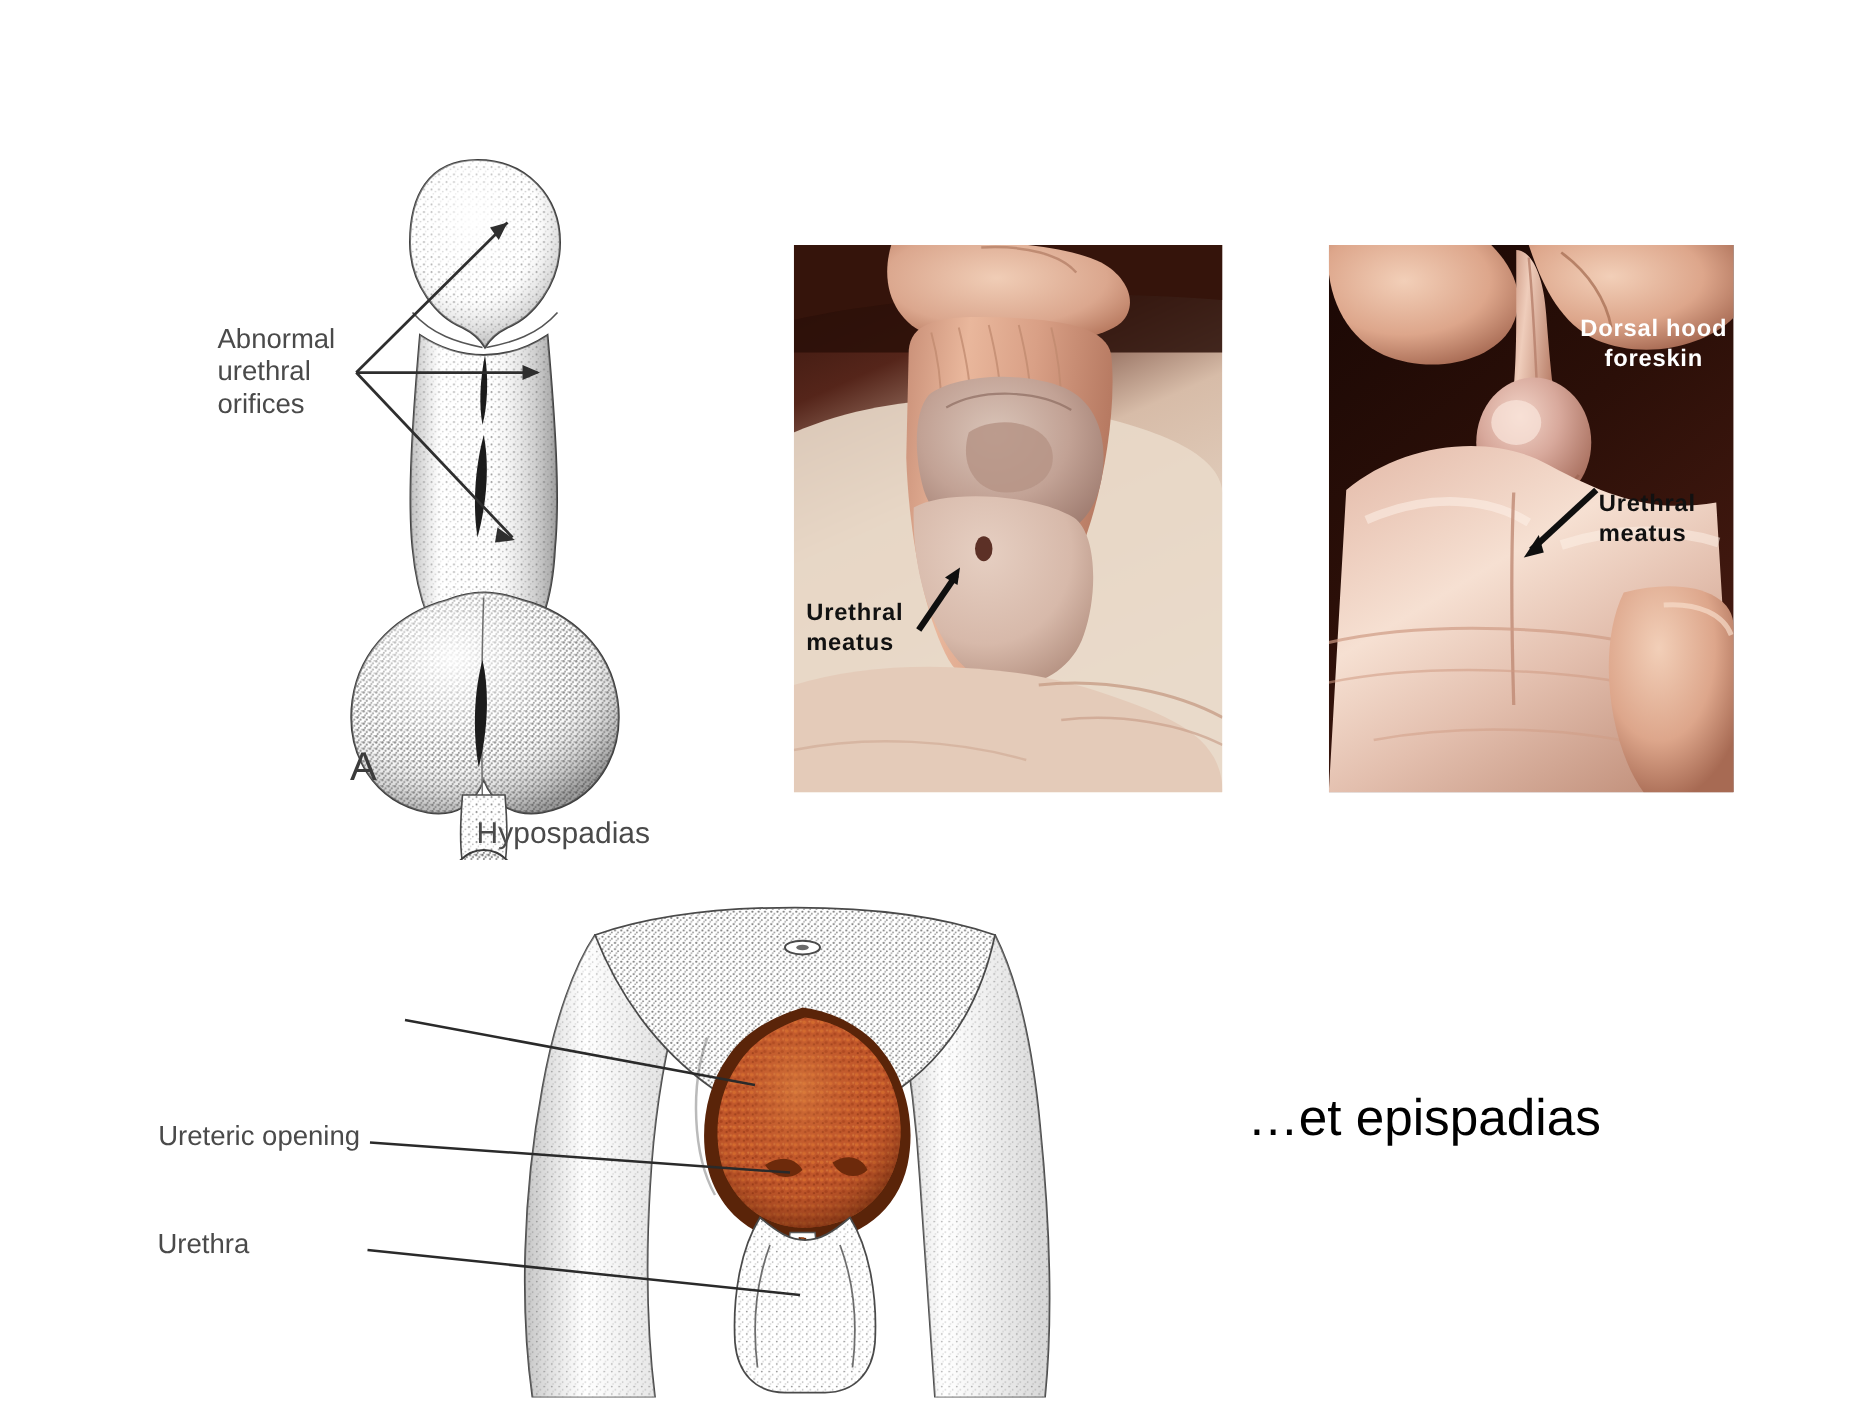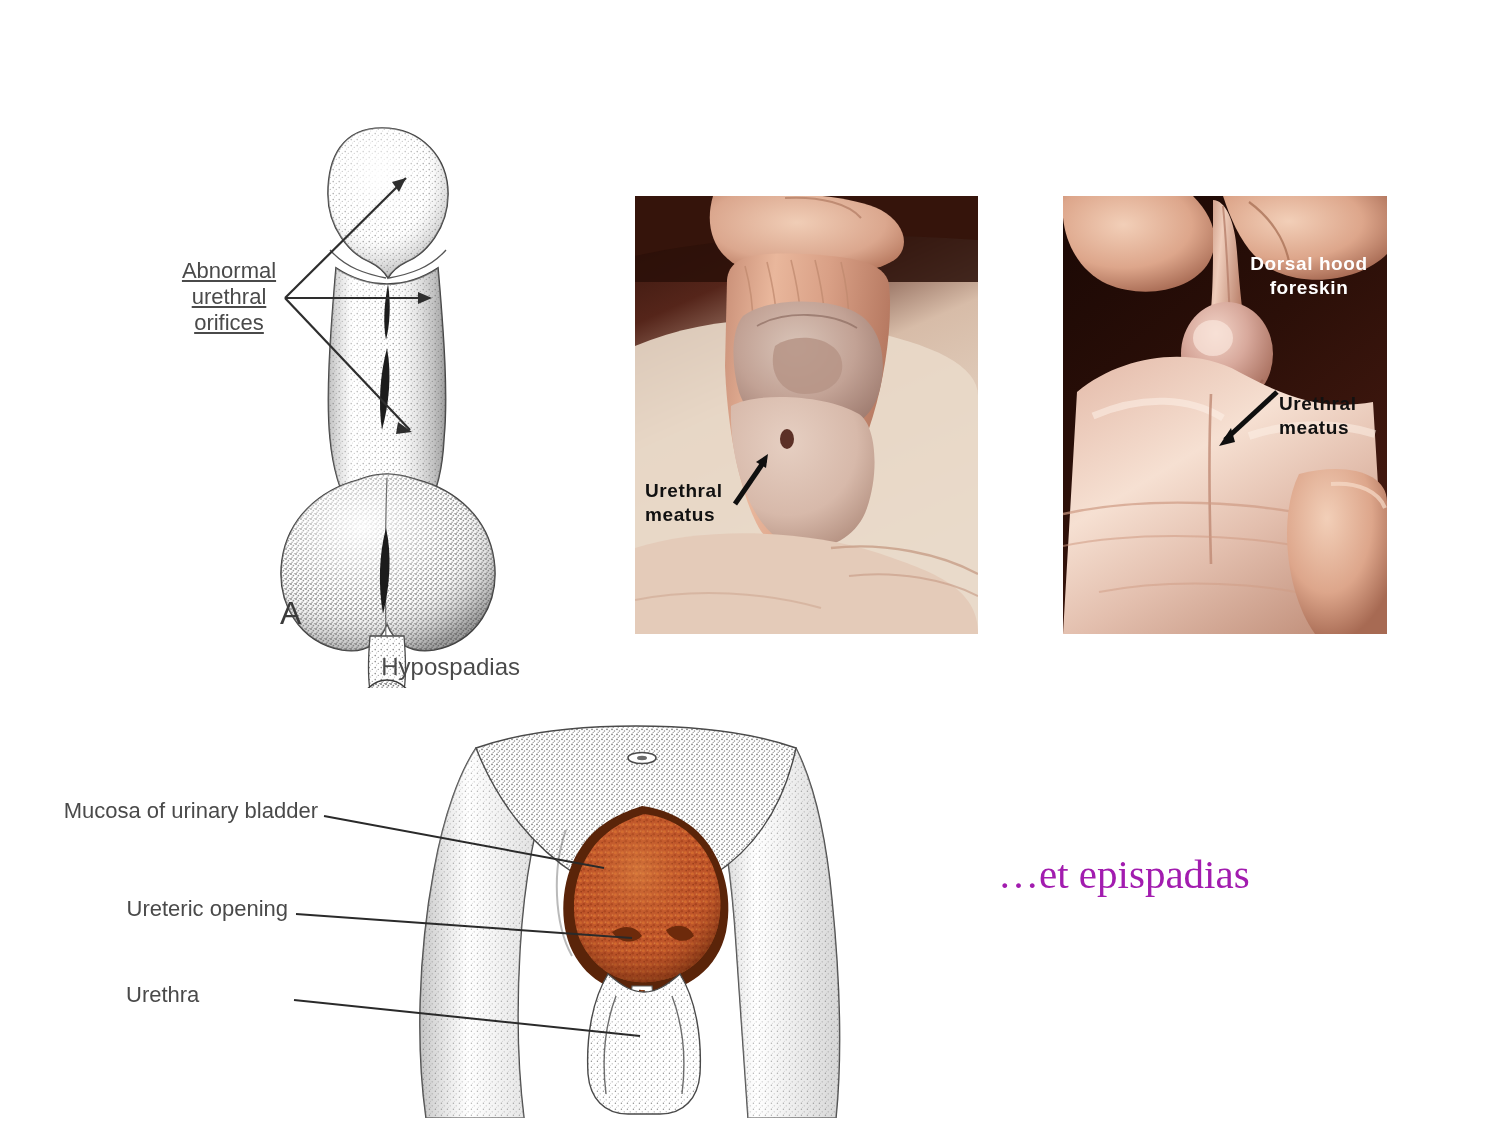--- a/index.html
+++ b/index.html
@@ -62,26 +62,25 @@
     line-height: 1.25;
     letter-spacing: 0.6px;
     white-space: pre-line;
   }
   .photo-label.black { color: #111; }
   .photo-label.white { color: #ffffff; text-align: center; }
 
   #epispadias-text {
     position: absolute;
     left: 998px;
-    top: 852px;
+    top: 872px;
     font-size: 41px;
     line-height: 1.1;
-    color: #a21caf;
+    color: #000000;
     white-space: nowrap;
-    font-family: Liberation Serif, serif;
   }
 
   
   .photo {
     position: absolute;
     overflow: hidden;
   }
   .photo .layer { position: absolute; }
 </style>
 </head>
@@ -188,21 +187,21 @@
         <path d="M115,190 L260,190"></path>
         <path d="M115,190 L240,322"></path>
       </g>
       <g fill="#2e2e2e">
         <path d="M236,70 L222,74 L229,84 Z"></path>
         <path d="M262,190 L248,184 L248,196 Z"></path>
         <path d="M242,324 L228,314 L226,326 Z"></path>
       </g>
     </svg>
 
-    <div class="diag-label" style="left:4px; top:150px; width:110px; text-align:center;text-decoration:underline;">Abnormal
+    <div class="diag-label" style="left:4px; top:150px; width:110px; text-align:left;">Abnormal
 urethral
 orifices</div>
 
     <div class="diag-label dark" style="left:110px; top:487px; font-size:32px;">A</div>
 
     <div class="diag-label" style="left:120px; top:545px; width:230px; text-align:right; font-size:24px;">Hypospadias</div>
   </div>
 
   <div class="photo" style="left:635px; top:196px; width:343px; height:438px;">
     <svg class="layer" width="343" height="438" viewBox="0 0 343 438" aria-hidden="true">
@@ -364,21 +363,21 @@
                  C224,400 214,322 236,278 Z" fill="url(#p2fingA)"></path>
         <path d="M268,288 C296,286 316,296 322,312" fill="none" stroke="#f6dcc9" stroke-width="4" opacity="0.7"></path>
       </g>
 
       <g>
         <line x1="214" y1="196" x2="162" y2="244" stroke="#0f0f0f" stroke-width="5"></line>
         <path d="M156,250 L172,246 L168,232 Z" fill="#0f0f0f"></path>
       </g>
     </svg>
 
-    <div class="photo-label white" style="left:176px; top:56px; width:140px;">Dorsal hood
+    <div class="photo-label white" style="left:176px; top:56px; width:140px;padding-left:14px;">Dorsal hood
 foreskin</div>
 
     <div class="photo-label black" style="left:216px; top:196px;">Urethral
 meatus</div>
   </div>
 
   <div class="figure" style="left:236px; top:718px; width:710px; height:400px;">
     <svg width="710" height="400" viewBox="0 0 710 400" aria-hidden="true">
       <defs>
         <pattern id="stipB" width="6" height="6" patternUnits="userSpaceOnUse">
@@ -474,21 +473,20 @@
       <g fill="none" stroke="#2a2a2a" stroke-width="2">
 
         <path d="M88,98 L368,150"></path>
 
         <path d="M60,196 L396,220"></path>
 
         <path d="M58,282 L404,318"></path>
       </g>
     </svg>
 
-    <div class="diag-label" style="left:-230px; top:80px; width:312px; text-align:right; font-size:22px;">Mucosa of urinary bladder</div>
 
     <div class="diag-label" style="left:-120px; top:178px; width:172px; text-align:right; font-size:22px;">Ureteric opening</div>
 
     <div class="diag-label" style="left:-110px; top:264px; width:160px; font-size:22px;">Urethra</div>
   </div>
 
   <div id="epispadias-text">…et epispadias</div>
 
 </div>
 

